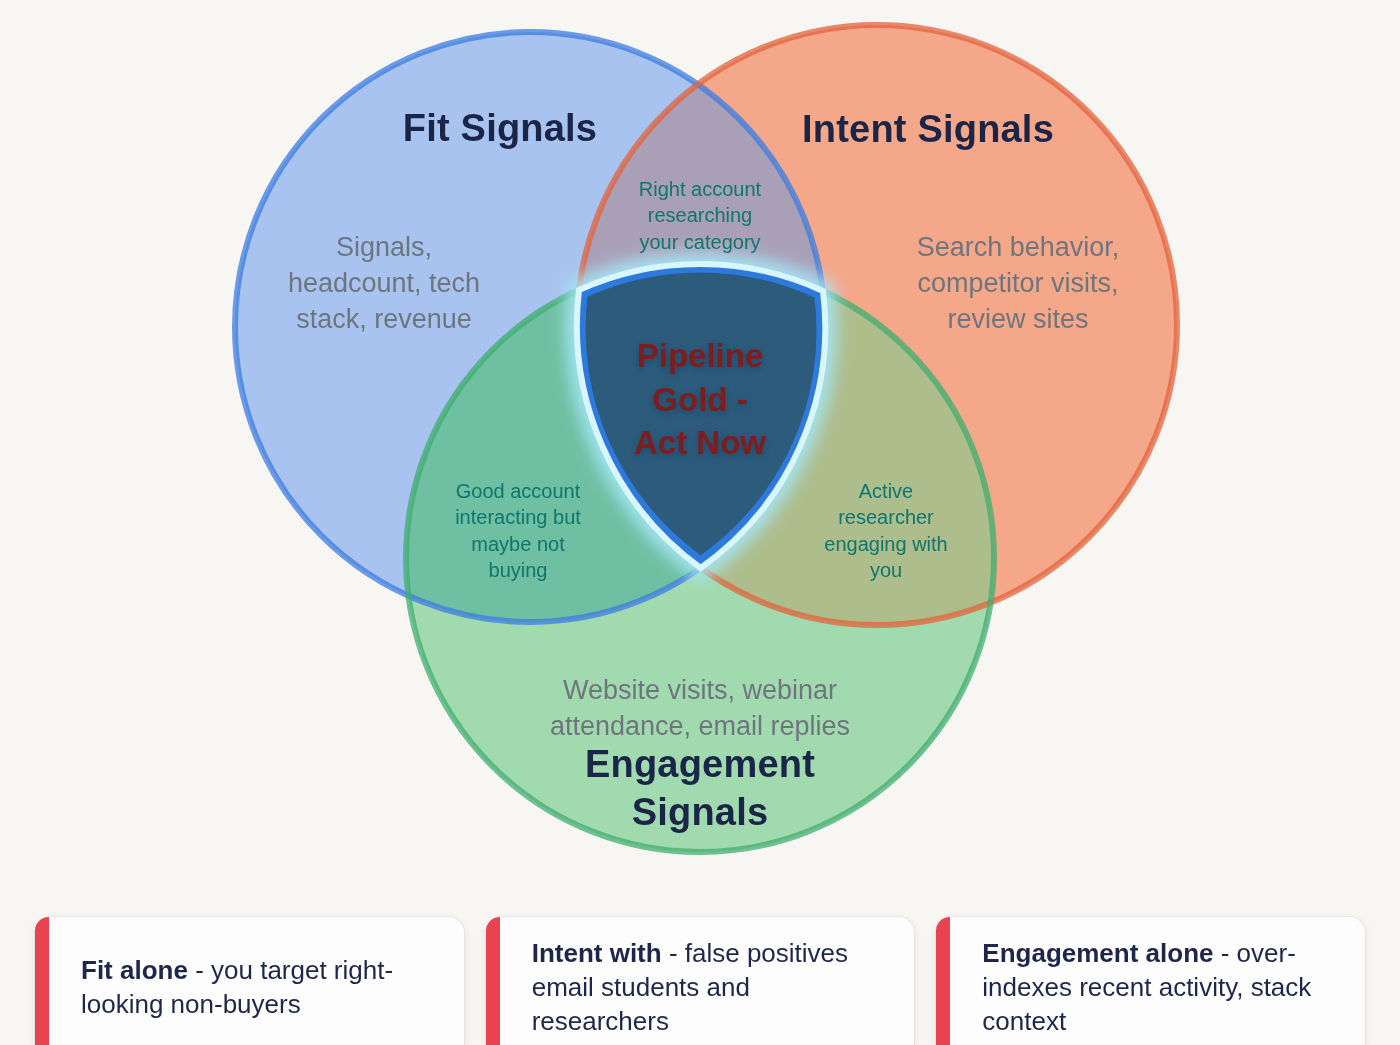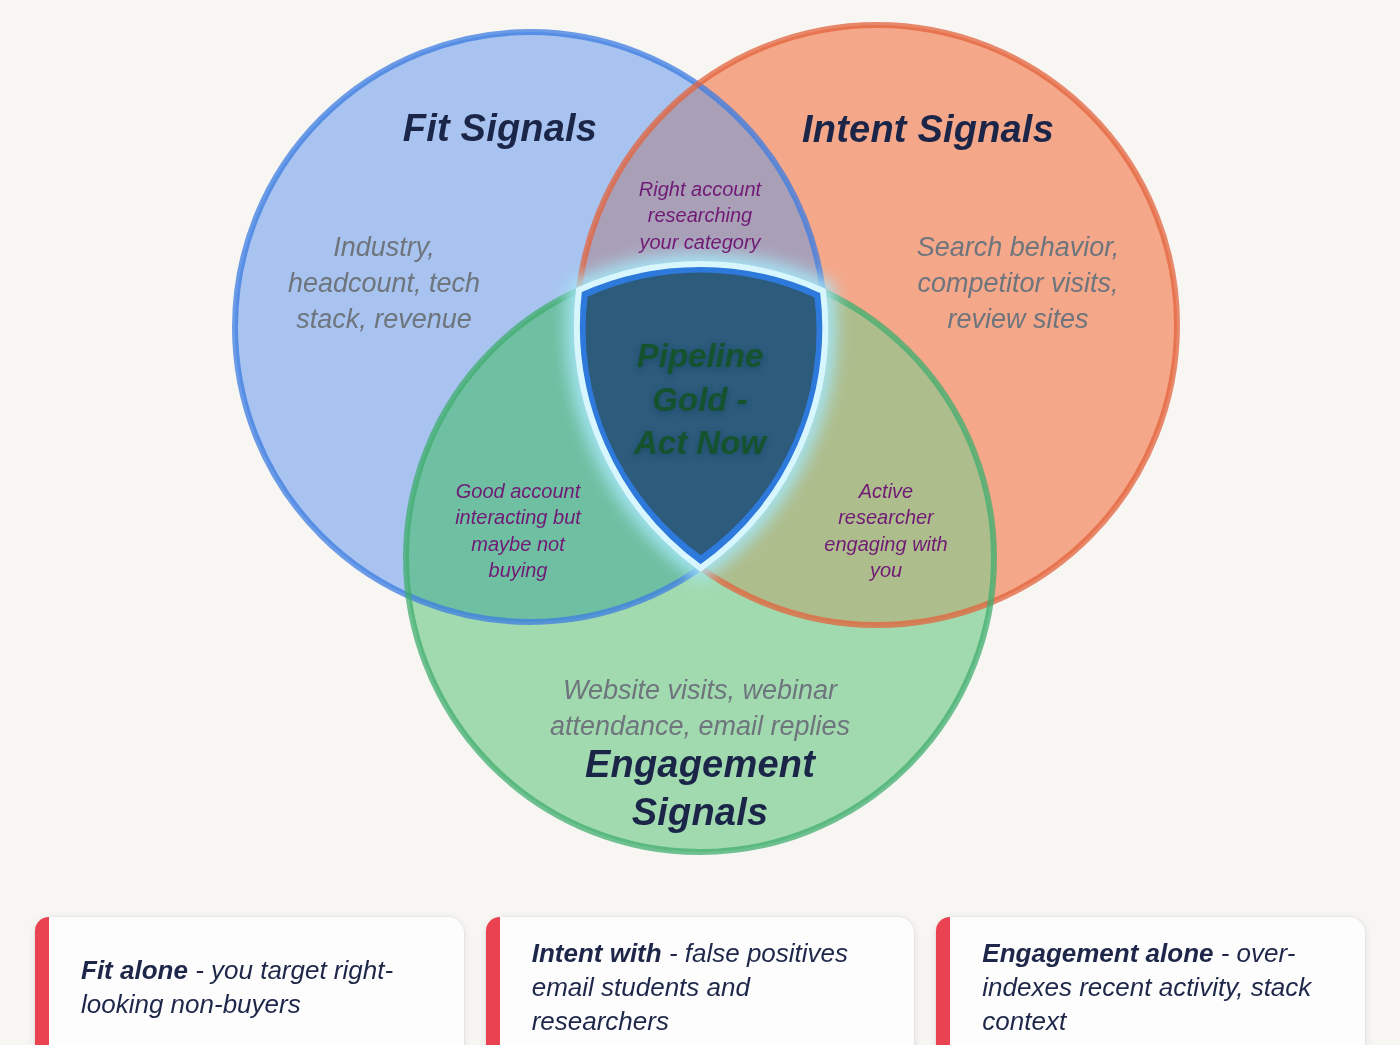--- a/index.html
+++ b/index.html
@@ -6,21 +6,20 @@
   body {
     font-family: "Liberation Sans", sans-serif;
     background: #f7f6f3;
   }
   .stage {
     position: relative;
     width: 1400px;
     height: 1045px;
     background: #f7f6f3;
     overflow: hidden;
-    font-style: italic;
   }
   .venn-svg { position: absolute; left: 0; top: 0; }
 
   .label {
     position: absolute;
     text-align: center;
     white-space: pre-line;
   }
   .circle-title {
     font-size: 38px;
@@ -31,28 +30,28 @@
   }
   .circle-desc {
     font-size: 27px;
     font-weight: 400;
     color: #6e757d;
     line-height: 1.33;
   }
   .overlap-text {
     font-size: 20px;
     font-weight: 500;
-    color: #701a75;
+    color: #0f766e;
     line-height: 1.32;
     text-align: center;
   }
   .center-text {
     font-size: 33px;
     font-weight: 700;
-    color: #14532d;
+    color: #7f1d1d;
     line-height: 1.32;
     text-shadow: 0 2px 6px rgba(10, 40, 70, 0.35);
   }
 
   .cards-row {
     position: absolute;
     left: 35px;
     right: 35px;
     top: 876px;
     display: flex;
@@ -126,21 +125,21 @@
     <g transform="translate(701,385) scale(0.93) translate(-701,-385)">
       <path d="M 579 290 A 294 294 0 0 1 823 291 A 295 295 0 0 1 700.6 568 A 300 300 0 0 1 579 290 Z" fill="#2c5b7c"></path>
     </g>
   </svg>
 
   <div class="label circle-title" style="left:320px; top:105px; width:360px;">Fit Signals</div>
   <div class="label circle-title" style="left:748px; top:106px; width:360px;text-align:center;">Intent Signals</div>
   <div class="label circle-title" style="left:500px; top:741px; width:400px;">Engagement
 Signals</div>
 
-  <div class="label circle-desc" style="left:214px; top:230px; width:340px;">Industry,
+  <div class="label circle-desc" style="left:214px; top:230px; width:340px;">Signals,
 headcount, tech
 stack, revenue</div>
   <div class="label circle-desc" style="left:848px; top:230px; width:340px;">Search behavior,
 competitor visits,
 review sites</div>
   <div class="label circle-desc" style="left:450px; top:641px; width:500px;margin-top:32px;">Website visits, webinar
 attendance, email replies</div>
 
   <div class="label overlap-text" style="left:590px; top:176px; width:220px;">Right account
 researching

